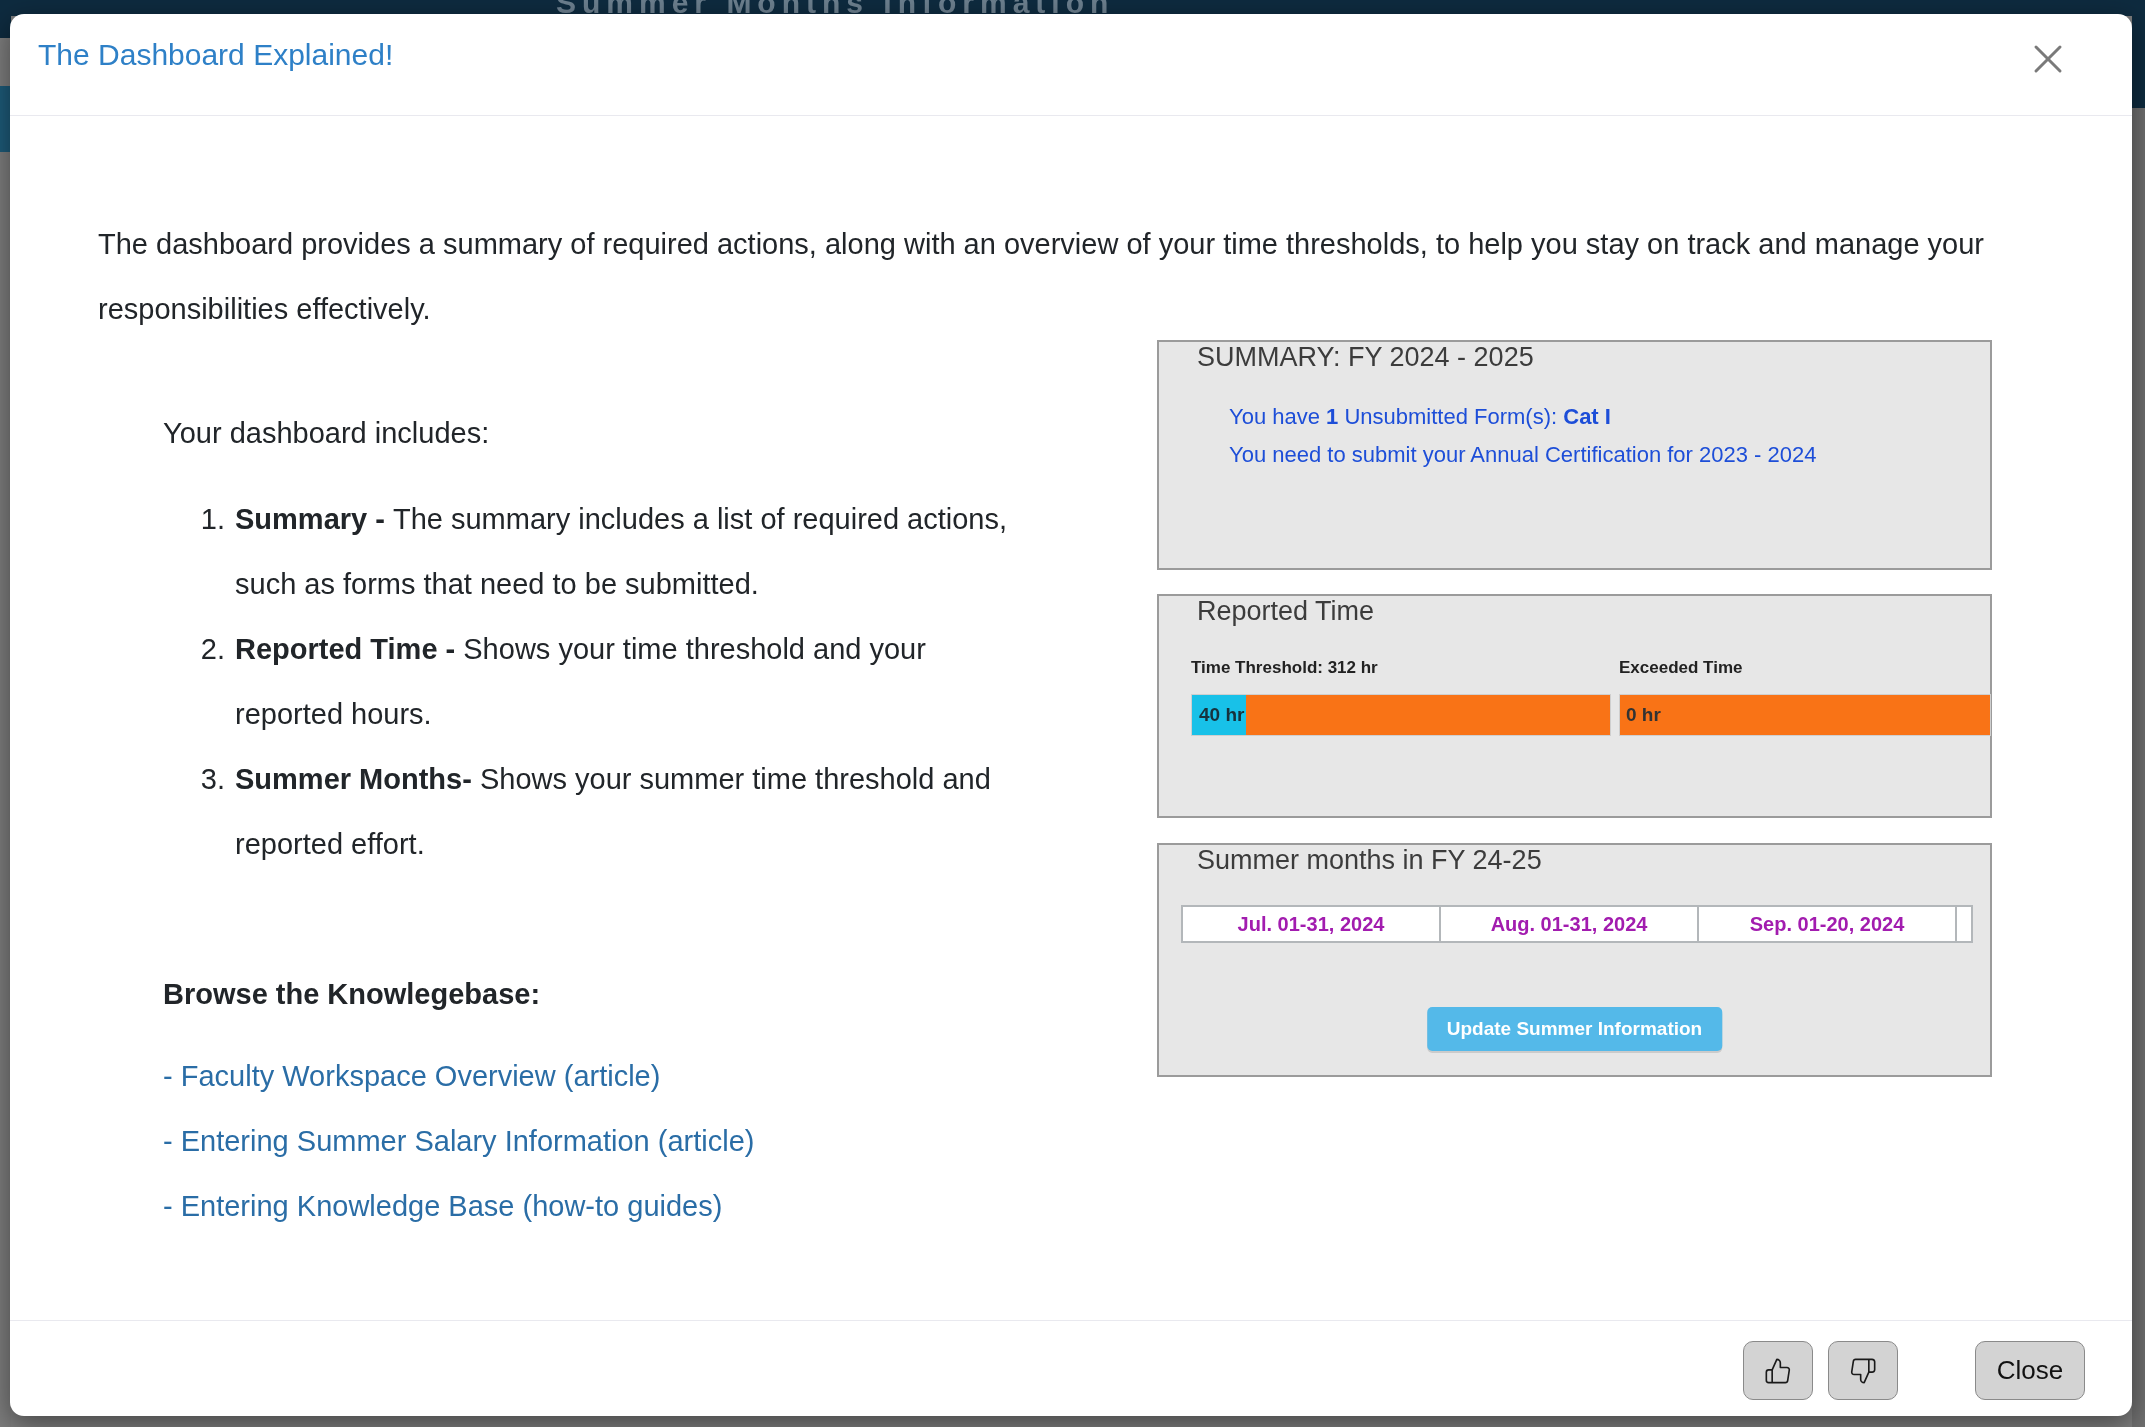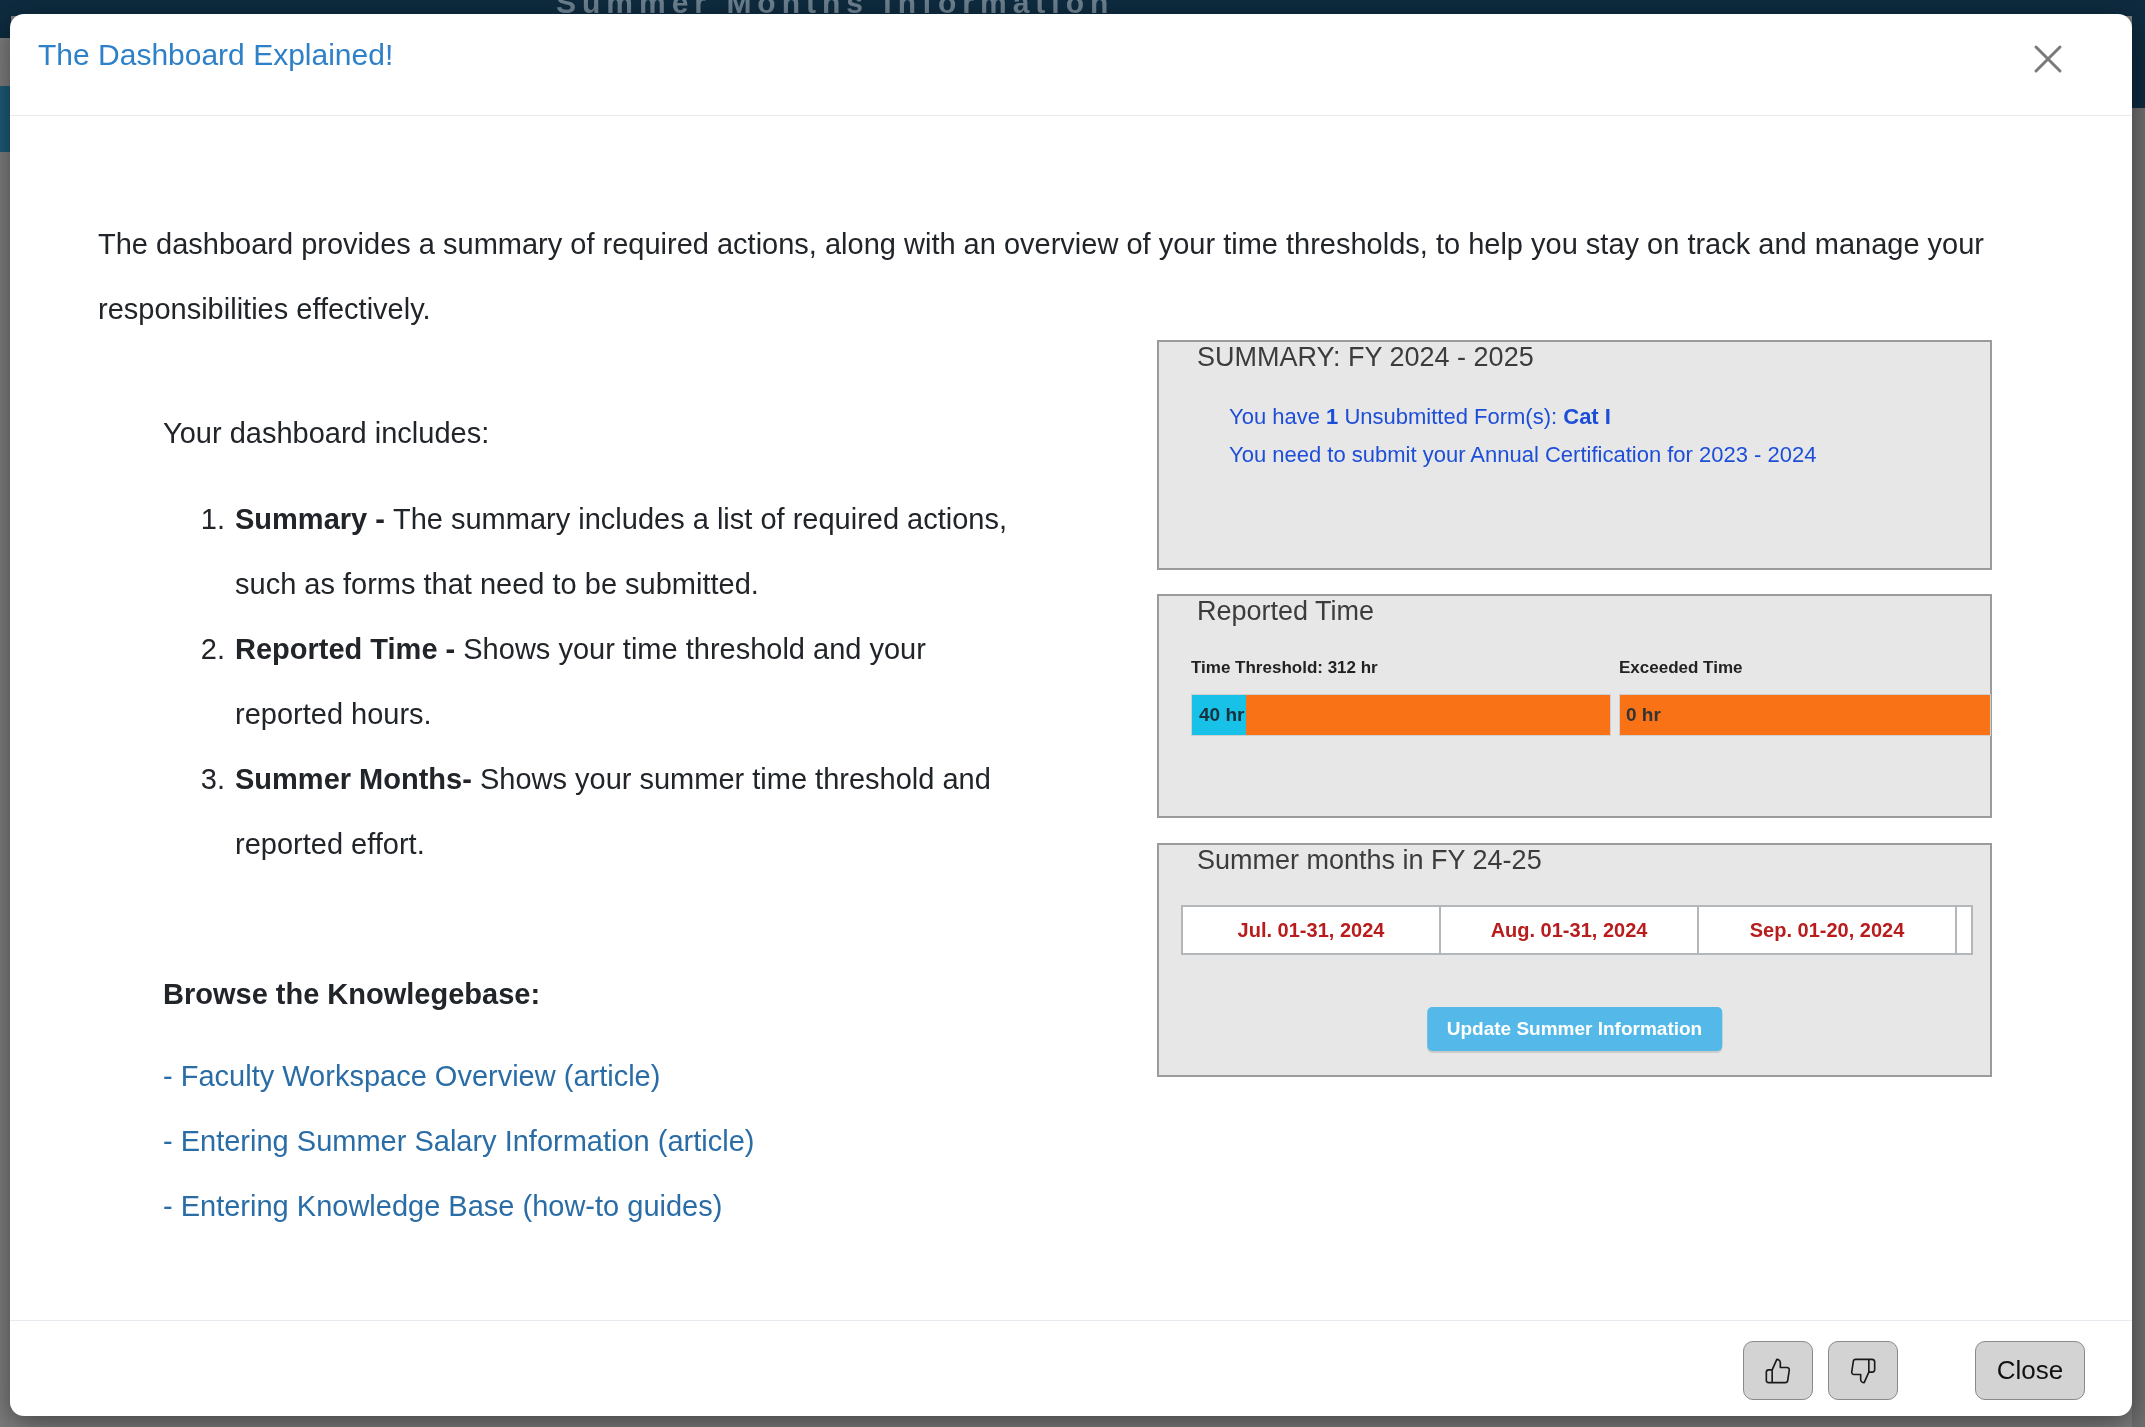--- a/index.html
+++ b/index.html
@@ -55,21 +55,21 @@
   .rt-label-threshold{left:32px;}
   .rt-label-exceeded{left:460px;}
   .rt-bar{position:absolute;top:98px;height:42px;background:#f97316;border:1px solid #cfcfcf;box-sizing:border-box;}
   .rt-bar-threshold{left:32px;width:420px;}
   .rt-bar-exceeded{left:460px;width:372px;}
   .rt-fill{height:100%;background:var(--bar_cyan,#18c1e8);display:flex;align-items:center;}
   .rt-fill span{font-size:19px;font-weight:bold;color:#17323c;padding-left:7px;white-space:nowrap;}
   .rt-zero{font-size:19px;font-weight:bold;color:#333;padding-left:6px;line-height:40px;}
 
   .summer-table{position:absolute;left:22px;top:60px;border-collapse:collapse;}
-  .summer-table td{background:#fff;border:2px solid var(--table_border,#b3b7ba);height:48px;text-align:center;font-size:20px;color:#b91c1c;font-weight:bold;box-sizing:border-box;}
+  .summer-table td{background:#fff;border:2px solid var(--table_border,#b3b7ba);height:36px;text-align:center;font-size:20px;color:#a21caf;font-weight:bold;box-sizing:border-box;}
   .summer-table td.month{width:258px;}
   .summer-table td.stub{width:16px;padding:0;}
   .update-btn{position:absolute;left:50%;transform:translateX(-50%);top:162px;background:var(--button_blue,#54b9e9);color:#fff;font-size:19px;font-weight:bold;border:none;border-radius:5px;padding:11px 20px;cursor:pointer;box-shadow:0 2px 0 rgba(0,0,0,.12);white-space:nowrap;}
 
   
   .modal-footer{position:absolute;left:0;bottom:0;width:100%;height:95px;border-top:1px solid #e9e9ef;}
   .foot-btn{position:absolute;top:20px;height:59px;background:var(--footer_btn_bg,#d3d3d3);border:1px solid var(--footer_btn_border,#8a8a8a);border-radius:10px;cursor:pointer;display:flex;align-items:center;justify-content:center;box-sizing:border-box;}
   .btn-up{right:319px;width:70px;}
   .btn-down{right:234px;width:70px;}
   .btn-close{right:47px;width:110px;font-size:26px;color:#111;font-family:inherit;}

